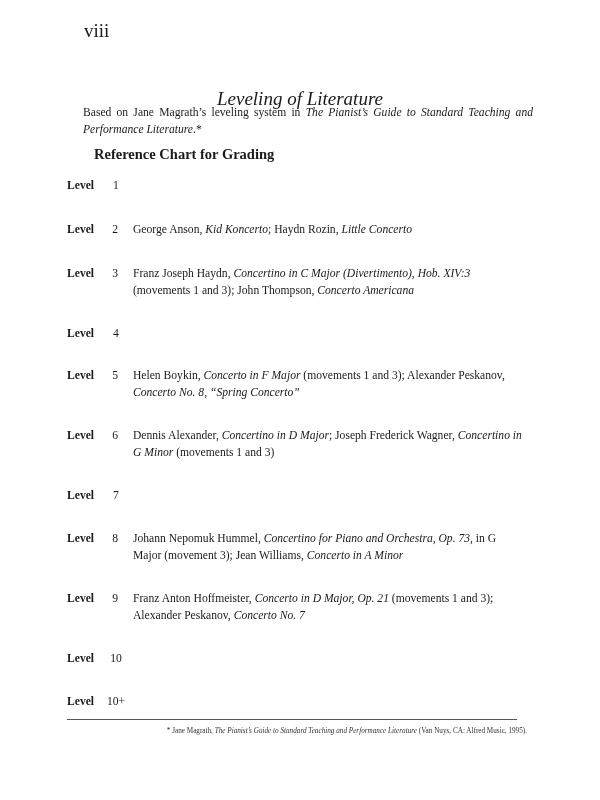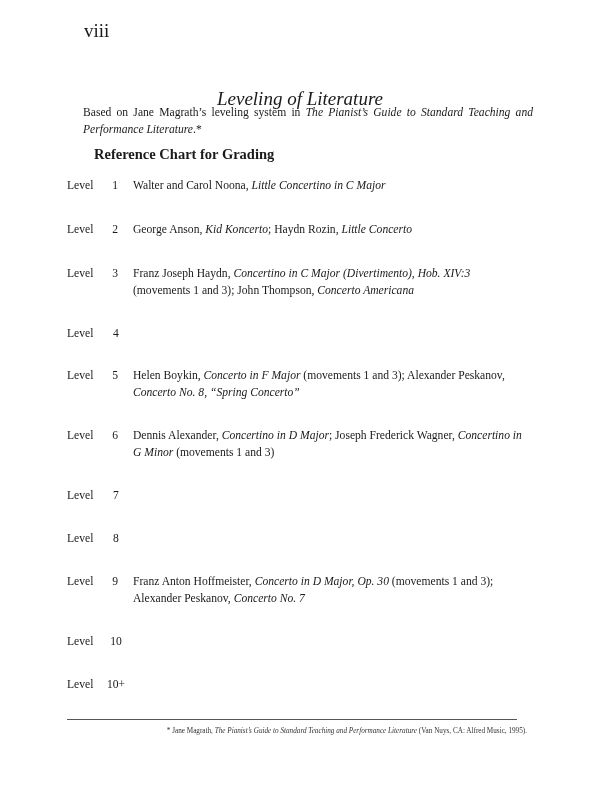--- a/index.html
+++ b/index.html
@@ -19,21 +19,21 @@
     text-align-last: left;
     margin-left: 16px;
   }
   .intro i { font-style: italic; }
   .section-heading {
     position: absolute; left: 67px; top: 146px;
     font-weight: bold; font-size: 14.5px; margin-left: 27px;
   }
   .levels { position: absolute; left: 67px; top: 177px; width: 460px; }
   .level-row { display: flex; font-size: 11.6px; line-height: 17px; }
-  .level-label { width: 31px; }
+  .level-label { width: 31px; font-weight: bold; }
   .level-num { width: 36px; text-align: center; }
   .level-works { width: 400px; }
   .level-works i { font-style: italic; }
   .footnote-rule {
     position: absolute; left: 67px; top: 719px; width: 450px;
     border-top: 1px solid #555;
   }
   .footnote {
     position: absolute; left: 67px; top: 727px; width: 460px;
     font-size: 7.2px; color: #333; text-align: right;
@@ -45,21 +45,20 @@
 
 <div class="page-number">viii</div>
 <div class="title">Leveling of Literature</div>
 <div class="intro"><span>Based on Jane Magrath’s leveling system in </span><i>The Pianist’s Guide to Standard Teaching and Performance Literature</i><span>.*</span></div>
 <div class="section-heading">Reference Chart for Grading</div>
 
 <div class="levels" id="levels">
     <div class="level-row">
       <div class="level-label">Level</div>
       <div class="level-num">1</div>
-      <div class="level-works"><span>Walter and Carol Noona, </span><i>Little Concertino in C Major</i></div>
     </div>
     <div class="level-row" style="margin-top: 27px;">
       <div class="level-label">Level</div>
       <div class="level-num">2</div>
       <div class="level-works"><span>George Anson, </span><i>Kid Koncerto</i><span>; Haydn Rozin, </span><i>Little Concerto</i></div>
     </div>
     <div class="level-row" style="margin-top: 27px;">
       <div class="level-label">Level</div>
       <div class="level-num">3</div>
       <div class="level-works"><span>Franz Joseph Haydn, </span><i>Concertino in C Major (Divertimento), Hob. XIV:3</i><span> (movements 1 and 3); John Thompson, </span><i>Concerto Americana</i></div>
@@ -78,25 +77,26 @@
       <div class="level-num">6</div>
       <div class="level-works"><span>Dennis Alexander, </span><i>Concertino in D Major</i><span>; Joseph Frederick Wagner, </span><i>Concertino in G Minor</i><span> (movements 1 and 3)</span></div>
     </div>
     <div class="level-row" style="margin-top: 26px;">
       <div class="level-label">Level</div>
       <div class="level-num">7</div>
     </div>
     <div class="level-row" style="margin-top: 26px;">
       <div class="level-label">Level</div>
       <div class="level-num">8</div>
+      <div class="level-works"><span>Johann Nepomuk Hummel, </span><i>Concertino for Piano and Orchestra, Op. 73,</i><span> in G Major (movement 3); Jean Williams, </span><i>Concerto in A Minor</i></div>
     </div>
     <div class="level-row" style="margin-top: 26px;">
       <div class="level-label">Level</div>
       <div class="level-num">9</div>
-      <div class="level-works"><span>Franz Anton Hoffmeister, </span><i>Concerto in D Major, Op. 30</i><span> (movements 1 and 3); Alexander Peskanov, </span><i>Concerto No. 7</i></div>
+      <div class="level-works"><span>Franz Anton Hoffmeister, </span><i>Concerto in D Major, Op. 21</i><span> (movements 1 and 3); Alexander Peskanov, </span><i>Concerto No. 7</i></div>
     </div>
     <div class="level-row" style="margin-top: 26px;">
       <div class="level-label">Level</div>
       <div class="level-num">10</div>
     </div>
     <div class="level-row" style="margin-top: 26px;">
       <div class="level-label">Level</div>
       <div class="level-num">10+</div>
     </div>
   </div>

